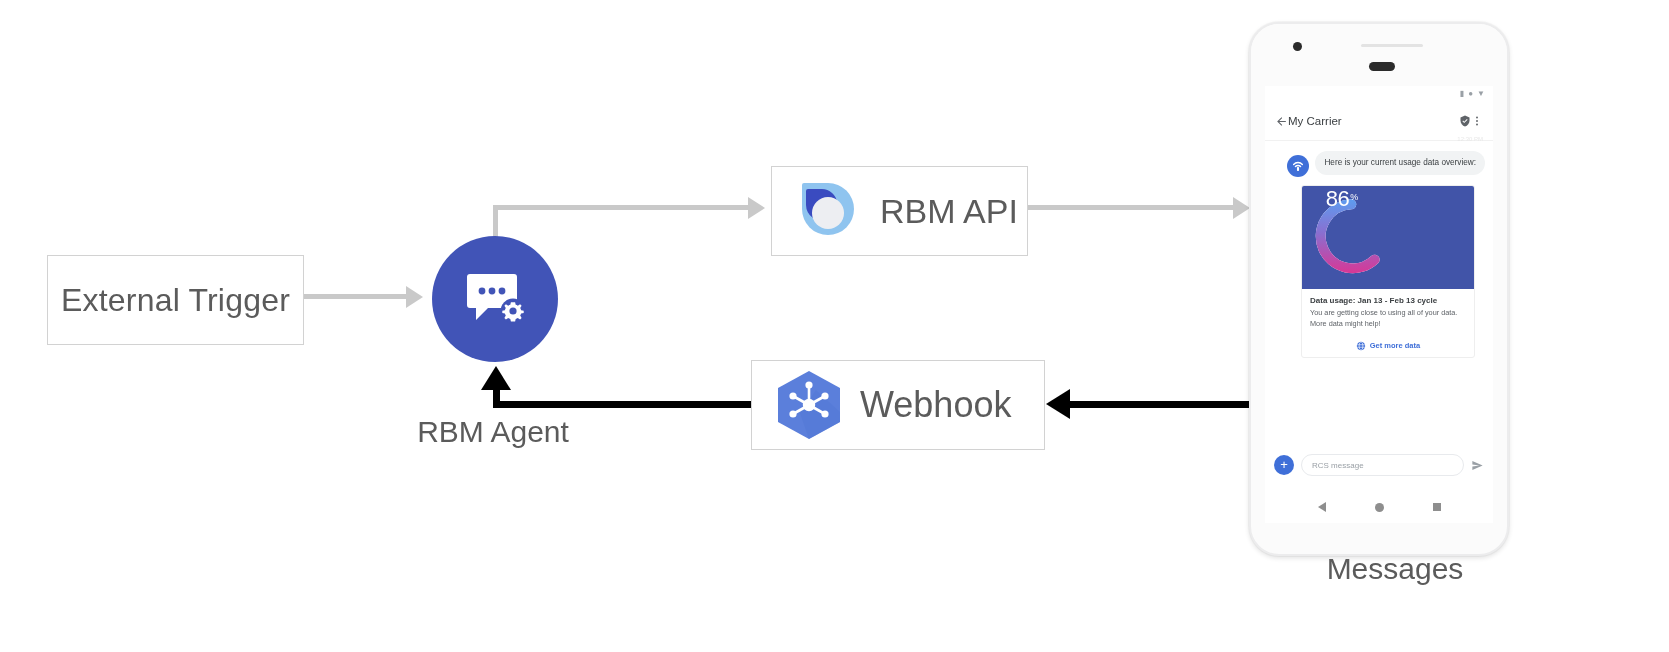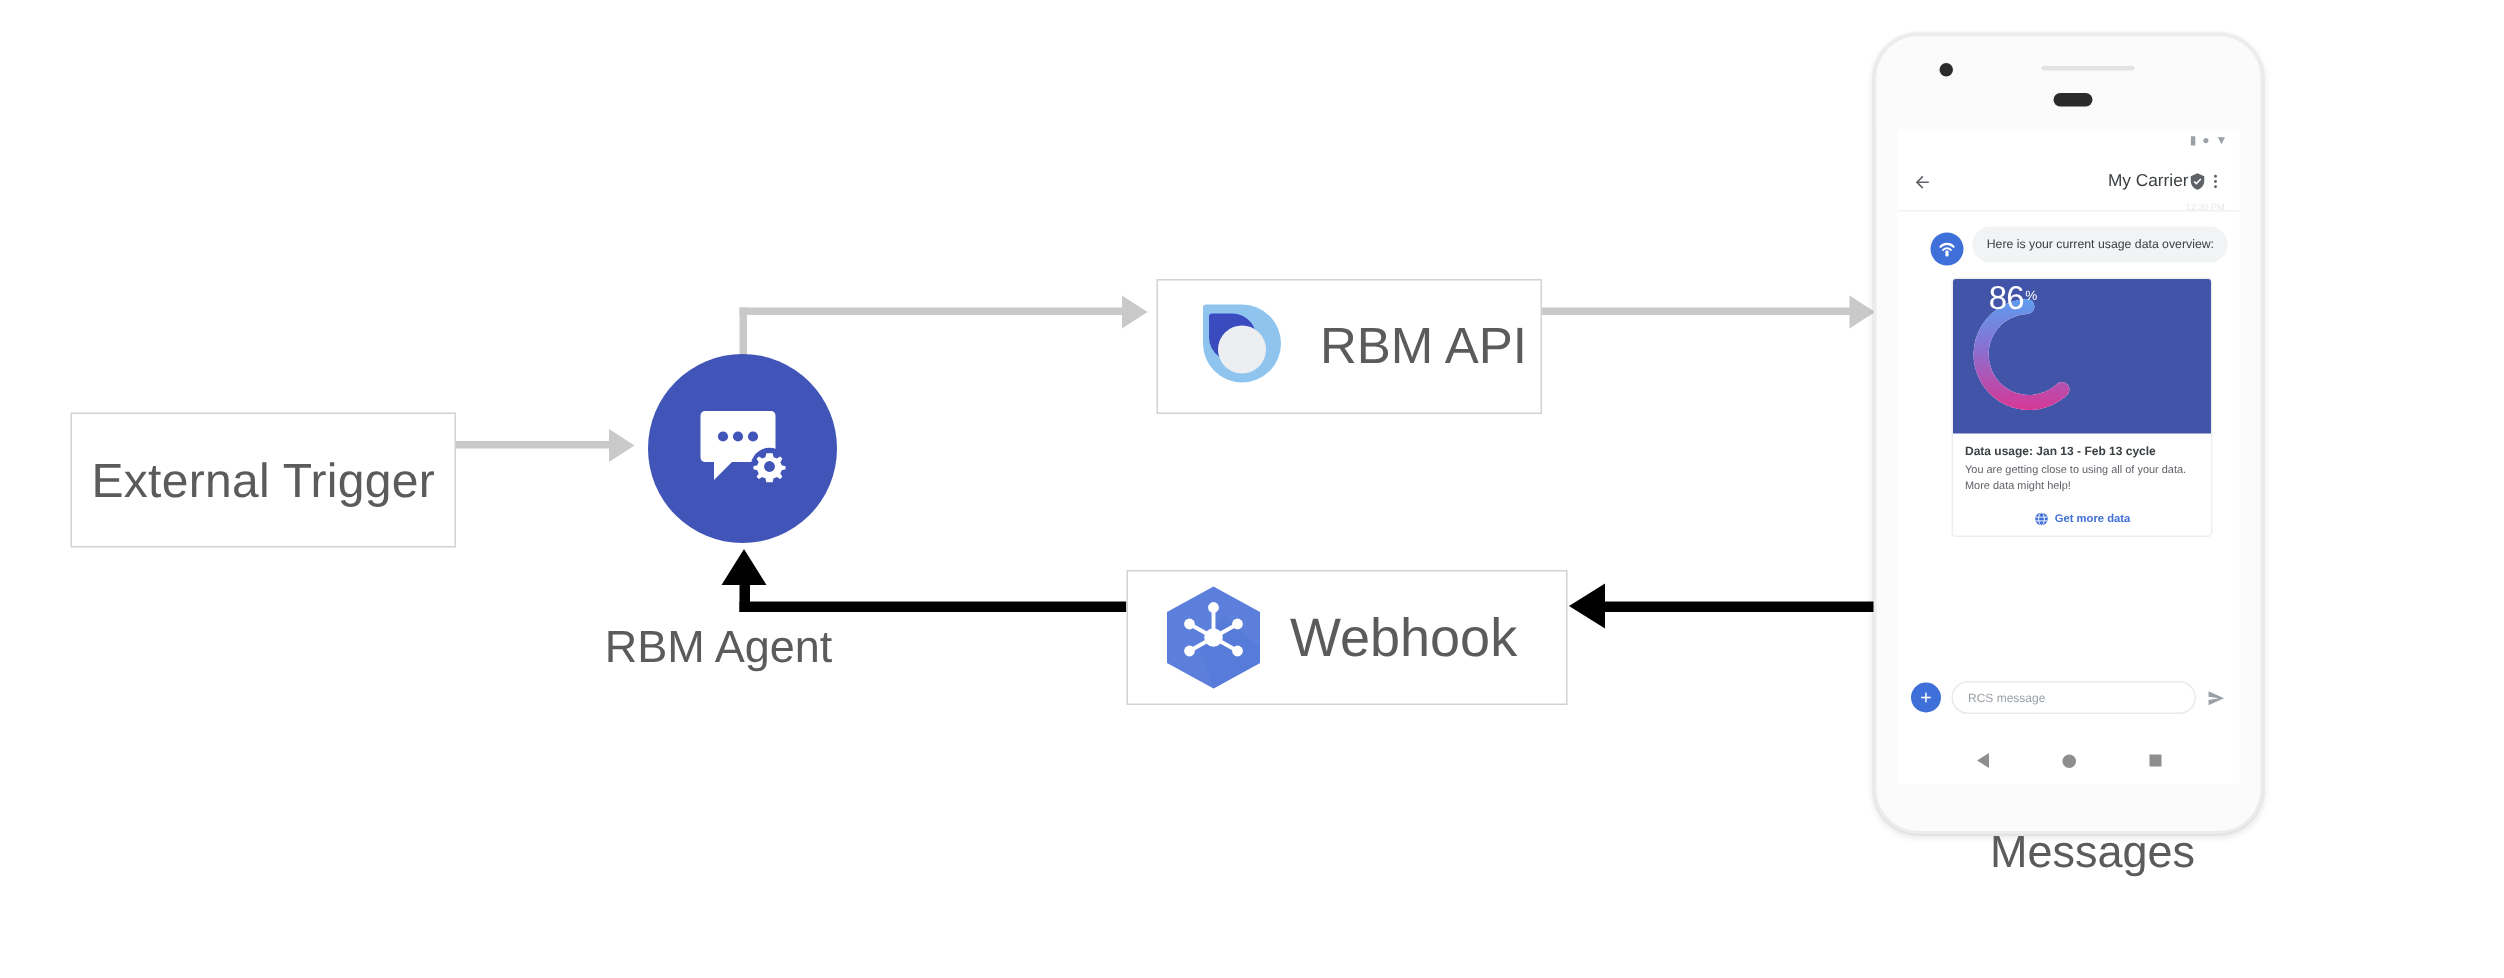--- a/index.html
+++ b/index.html
@@ -19,21 +19,20 @@
   }
 
   
   .node-box {
     position: absolute;
     box-sizing: border-box;
     border: 1px solid #d2d2d2;
     background: #ffffff;
     display: flex;
     align-items: center;
-    margin-top: 20px;
   }
   .node-label {
     font-family: "Liberation Sans", sans-serif;
     font-weight: 300;
     color: #5b5b5b;
     white-space: nowrap;
   }
 
   
   #external-trigger {
@@ -75,21 +74,21 @@
     width: 126px;
     height: 126px;
     border-radius: 50%;
     background: #4154b7;
     display: flex;
     align-items: center;
     justify-content: center;
   }
   #rbm-agent-label {
     position: absolute;
-    left: 354px;
+    left: 368px;
     top: 415px;
     width: 250px;
     text-align: center;
     font-size: 30px;
     font-weight: 300;
     color: #5b5b5b;
   }
   #messages-label {
     position: absolute;
     left: 1285px;
@@ -186,21 +185,20 @@
 
   
   #app-bar {
     height: 38px;
     display: flex;
     align-items: center;
     padding: 0 10px;
     border-bottom: 1px solid #f1f1f1;
     background: #ffffff;
     position: relative;
-    text-align: right;
   }
   #app-bar-title {
     font-size: 11.5px;
     color: #3c4043;
     flex: 1;
   }
   #app-bar-time {
     position: absolute;
     right: 10px;
     bottom: -2px;

